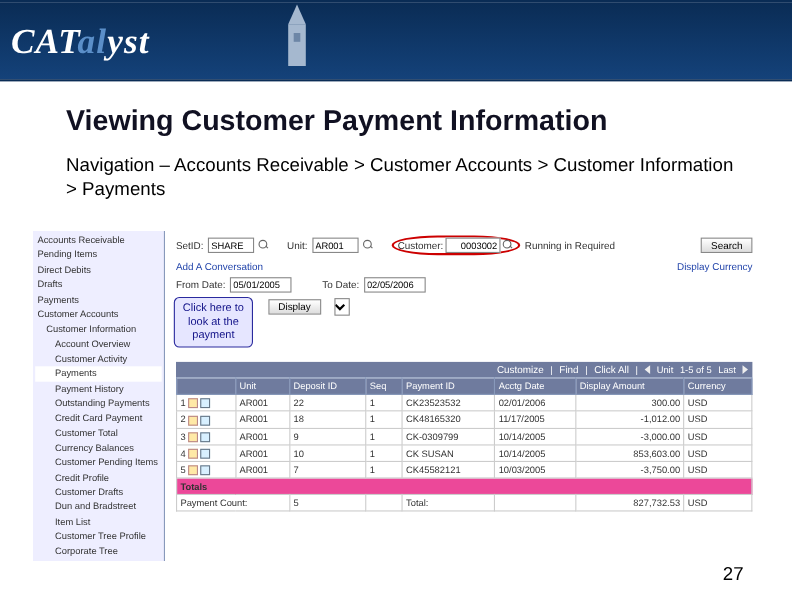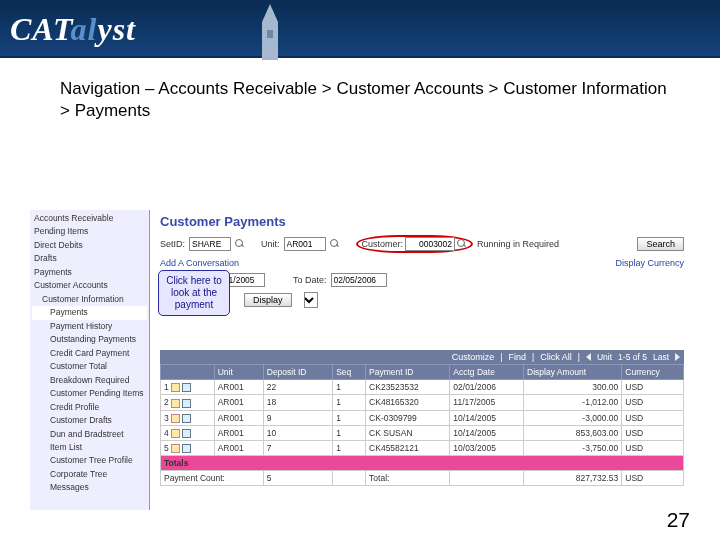--- a/index.html
+++ b/index.html
@@ -1,17 +1,17 @@
 <!DOCTYPE html>
 <html><head>
 <meta charset="utf-8">
 <style>
   * { box-sizing: border-box; margin: 0; padding: 0; }
   body { font-family: Arial, sans-serif; width: 720px; height: 540px; background: #fff; position: relative; overflow: hidden; }
-  .header-banner { width: 100%; height: 58px; background: linear-gradient(#0a2c55, #14427a); position: relative; border-top: 2px solid #0a2c55; border-bottom: 2px solid #0a2c55; }
+  .header-banner { width: 100%; height: 74px; background: linear-gradient(#0a2c55, #14427a); position: relative; border-top: 2px solid #0a2c55; border-bottom: 2px solid #0a2c55; }
   .logo-area { display: flex; align-items: center; height: 100%; padding-left: 10px; }
   .logo-text { font-family: "Times New Roman", serif; font-size: 32px; font-style: italic; color: #fff; font-weight: bold; letter-spacing: 1px; }
   .logo-text .al { color: #5b8fc9; }
   .tower { position: absolute; top: 0; left: 250px; width: 40px; height: 58px; }
   .slide-content { padding: 20px 40px 0 60px; }
   .slide-title { font-size: 26px; color: #112; margin-bottom: 14px; }
   .nav-text { font-size: 17px; color: #000; line-height: 1.3; margin-bottom: 32px; }
   .app-shot { position: absolute; top: 210px; left: 30px; width: 660px; height: 300px; font-size: 9px; color: #333; }
   .shot { display: flex; height: 100%; }
   .tree { width: 120px; background: #eef; border-right: 1px solid #8899bb; overflow: hidden; font-size: 8.5px; line-height: 1.35; padding: 2px; }
@@ -38,74 +38,78 @@
   .tri.l { border-right: 5px solid #eee; }
   .tri.r { border-left: 5px solid #eee; }
   table { width: 100%; border-collapse: collapse; font-size: 8.5px; }
   th { background: #6f7b9e; color: #fff; padding: 2px 3px; text-align: left; font-weight: normal; border: 1px solid #8899bb; }
   td { border: 1px solid #ccc; padding: 2px 3px; white-space: nowrap; }
   .num { text-align: right; }
   .totals-row td { background: #ec4899; font-weight: bold; }
   .ico { display:inline-block; width:9px; height:9px; margin-right:2px; vertical-align:middle; }
   .ico.doc { background:#ffe9a6; border:1px solid #b88; }
   .ico.doc2 { background:#d8f0ff; border:1px solid #678; }
-  .page-num { position: absolute; bottom: 8px; right: 30px; font-size: 21px; color: #000; text-align: right; }
+  .page-num { position: absolute; bottom: 8px; right: 44px; font-size: 17px; color: #000; text-align: right; }
 </style>
 </head>
 <body>
 
 <div class="header-banner">
   <div class="logo-area">
     <span class="logo-text">
       <span>CAT</span><span class="al">al</span><span>yst</span>
     </span>
   </div>
   <svg class="tower" viewBox="0 0 40 58">
     <rect x="12" y="20" width="16" height="38" fill="#a5b8cf"></rect>
     <polygon points="20,2 28,20 12,20" fill="#a5b8cf"></polygon>
     <rect x="17" y="28" width="6" height="8" fill="#6d86a6"></rect>
   </svg>
 </div>
 
 <div class="slide-content">
+  <h1 class="slide-title">Viewing Customer Payment Information</h1>
   <p class="nav-text">Navigation – Accounts Receivable &gt; Customer Accounts &gt; Customer Information &gt; Payments</p>
 </div>
 
 <div class="app-shot">
   <div class="shot">
     <div class="tree">
       <div class="tree-item">Accounts Receivable</div>
       <div id="tree-items">
           <div class="tree-item">Pending Items</div>
           <div class="tree-item">Direct Debits</div>
           <div class="tree-item">Drafts</div>
           <div class="tree-item">Payments</div>
         </div>
       <div class="tree-item">Customer Accounts</div>
       <div class="tree-item tree-sub">Customer Information</div>
+      <div id="tree-ci-items">
+          <div class="tree-item tree-sub2">Account Overview</div>
+          <div class="tree-item tree-sub2">Customer Activity</div>
+        </div>
       <div class="tree-item tree-sub2 tree-hl">Payments</div>
       <div id="tree-ci-rest">
           <div class="tree-item tree-sub2">Payment History</div>
           <div class="tree-item tree-sub2">Outstanding Payments</div>
           <div class="tree-item tree-sub2">Credit Card Payment</div>
           <div class="tree-item tree-sub2">Customer Total</div>
-          <div class="tree-item tree-sub2">Breakdown Required</div>
+          <div class="tree-item tree-sub2">Currency Balances</div>
           <div class="tree-item tree-sub2">Customer Pending Items</div>
           <div class="tree-item tree-sub2">Credit Profile</div>
           <div class="tree-item tree-sub2">Customer Drafts</div>
           <div class="tree-item tree-sub2">Dun and Bradstreet</div>
           <div class="tree-item tree-sub2">Item List</div>
           <div class="tree-item tree-sub2">Customer Tree Profile</div>
           <div class="tree-item tree-sub2">Corporate Tree</div>
           <div class="tree-item tree-sub2">Messages</div>
         </div>
 
     </div>
     <div class="main">
-      <div class="page-title">Customer Payments</div>
 
       <div class="row">
         <span class="lbl">SetID:</span>
         <input class="inp" style="width: 42px;" value="SHARE">
         <span class="mag"></span>
         <span style="width:8px"></span>
         <span class="lbl">Unit:</span>
         <input class="inp" style="width: 42px;" value="AR001">
         <span class="mag"></span>
         <span style="width:8px"></span>

